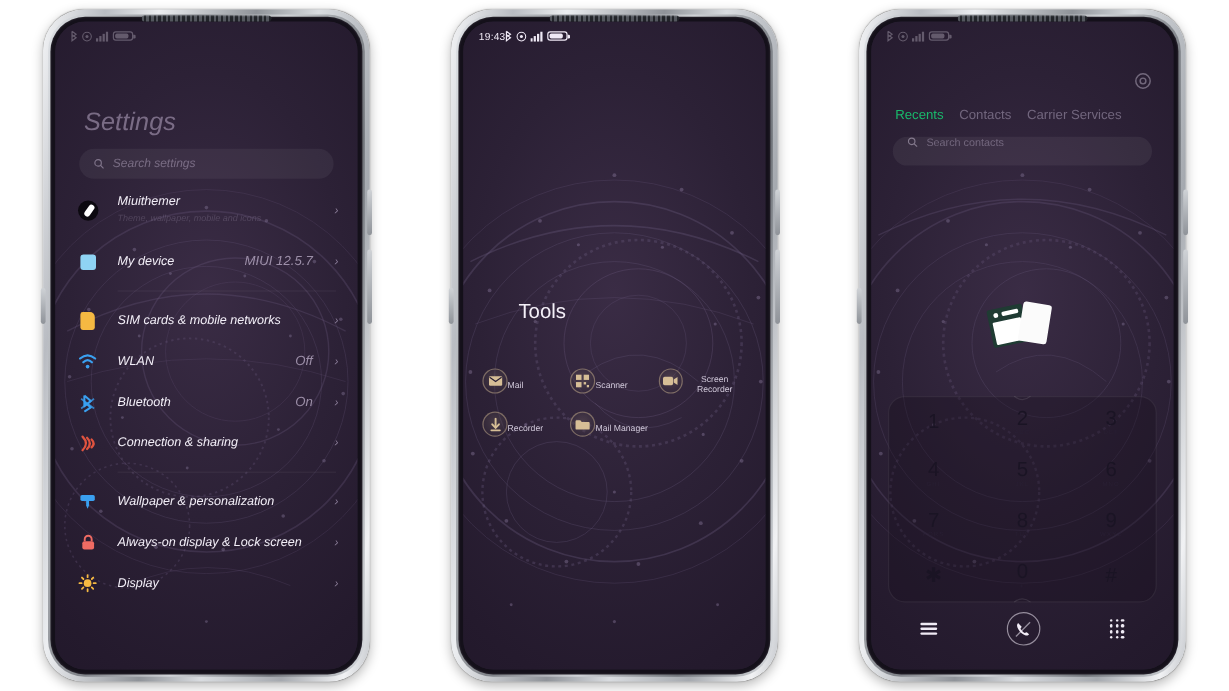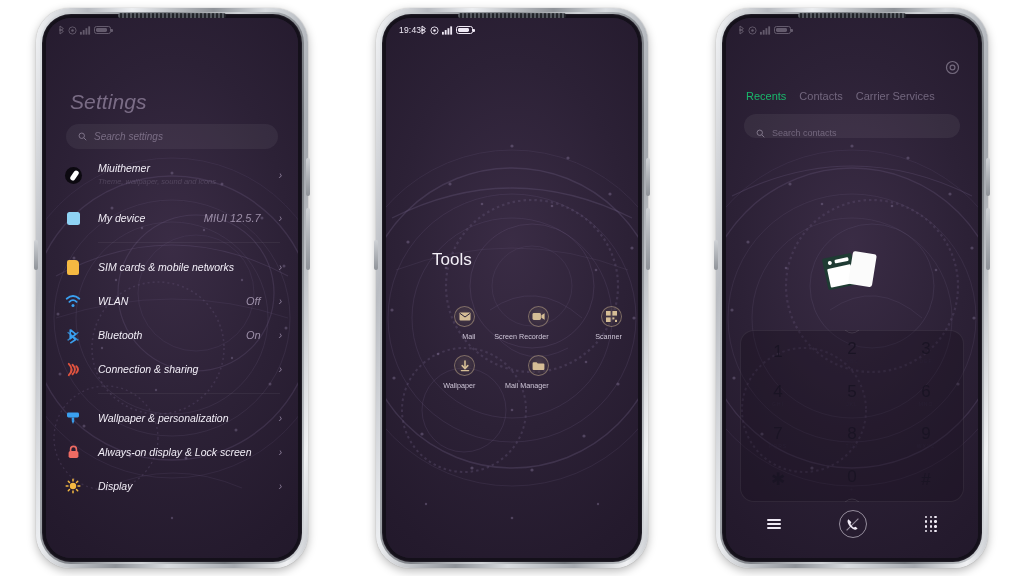--- a/index.html
+++ b/index.html
@@ -106,37 +106,37 @@
   .ic-conn { width:17px;height:17px; }
   .ic-wall { width:16px;height:16px; }
   .ic-lock { width:13px;height:14px; }
   .ic-sun { width:16px;height:16px; }
 
   
   .tools-title { position:absolute; left:46px; top:232px; font-size:17px;
       color:#f4f0f8; z-index:4; }
   .app-grid { position:absolute; left:16px; right:16px; top:288px; z-index:4;
       display:grid; grid-template-columns:repeat(3,1fr); row-gap:14px; }
-  .app { display:flex; flex-direction:column; align-items:flex-end; }
+  .app { display:flex; flex-direction:row; align-items:center; }
   .app .tile { width:21px; height:21px; border-radius:50%;
       border:1px solid rgba(214,190,150,.45);
       background:radial-gradient(circle at 50% 40%,rgba(214,190,150,.16),rgba(40,30,52,.5));
       display:flex; align-items:center; justify-content:center; }
   .app .nm { margin-top:5px; font-size:7.2px; color:#ddd5e6; text-align:center;
       line-height:9px; opacity:.92; }
 
   
   .d-gear { position:absolute; right:18px; top:42px; z-index:5; opacity:.42; }
   .d-tabs { position:absolute; left:20px; right:12px; top:72px; z-index:5;
       display:flex; align-items:baseline; gap:13px; }
   .d-tab { font-size:11px; color:#9b8fa8; opacity:.62; white-space:nowrap; }
   .d-tab.active { color:#19b86b; opacity:1; font-weight:normal; }
   .d-search { position:absolute; left:18px; right:18px; top:96px; height:24px; z-index:5;
       border-radius:12px; background:rgba(255,255,255,.06);
-      display:flex; align-items:flex-end; gap:7px; padding:0 12px; }
+      display:flex; align-items:flex-start; gap:7px; padding:0 12px; }
   .d-search .ph { font-size:9px; color:#b3a6bf; opacity:.45; }
   .d-empty { position:absolute; left:0; right:0; top:218px; height:70px; z-index:4;
       display:flex; align-items:center; justify-content:center; }
 
   .dialpad { position:absolute; left:14px; right:14px; top:312px; height:172px; z-index:5;
       border:1px solid rgba(255,255,255,.07); border-radius:14px;
       background:rgba(22,16,30,.34);
       display:grid; grid-template-columns:repeat(3,1fr); grid-template-rows:repeat(4,1fr); }
   .key { display:flex; flex-direction:column; align-items:center; justify-content:center;
       color:#14101c; }
@@ -246,21 +246,21 @@
       </div>
 
       <div class="s-list">
 
         <div class="s-row">
           <span class="ic">
               <span class="ic-theme"></span>
             </span>
           <span class="lbl">
             <span>Miuithemer</span>
-            <span class="s-sub" style="display:block">Theme, wallpaper, sound and icons</span>
+            <span class="s-sub" style="display:block">Theme, wallpaper, mobile and icons</span>
           </span>
           <span class="chev">›</span>
         </div>
 
         <div class="s-gap"></div>
 
         <div class="s-row">
           <span class="ic">
               <span class="ic-sq"></span>
             </span>
@@ -445,48 +445,48 @@
           <span class="tile">
             <svg width="12" height="9" viewBox="0 0 12 9">
               <rect x="0.5" y="0.5" width="11" height="8" rx="1" fill="#d6be96"></rect>
               <path d="M1 1.4 L6 5 L11 1.4" fill="none" stroke="#2b2136" stroke-width="1"></path>
             </svg>
           </span>
           <span class="nm">Mail</span>
         </div>
         <div class="app">
           <span class="tile">
-            <svg width="13" height="9" viewBox="0 0 13 9">
-              <rect x="0.5" y="1" width="8.4" height="7" rx="1.4" fill="#d6be96"></rect>
-              <path d="M9.4 3.2 L12.6 1.2 V7.8 L9.4 5.8 Z" fill="#d6be96"></path>
-            </svg>
-          </span>
-          <span class="nm">Screen Recorder</span>
-        </div>
-        <div class="app">
-          <span class="tile">
             <svg width="11" height="11" viewBox="0 0 11 11">
               <rect x="0" y="0" width="4.6" height="4.6" fill="#d6be96"></rect>
               <rect x="6.4" y="0" width="4.6" height="4.6" fill="#d6be96"></rect>
               <rect x="0" y="6.4" width="4.6" height="4.6" fill="#d6be96"></rect>
               <rect x="6.4" y="6.4" width="2" height="2" fill="#d6be96"></rect>
               <rect x="9" y="8.8" width="2" height="2.2" fill="#d6be96"></rect>
             </svg>
           </span>
           <span class="nm">Scanner</span>
         </div>
         <div class="app">
           <span class="tile">
+            <svg width="13" height="9" viewBox="0 0 13 9">
+              <rect x="0.5" y="1" width="8.4" height="7" rx="1.4" fill="#d6be96"></rect>
+              <path d="M9.4 3.2 L12.6 1.2 V7.8 L9.4 5.8 Z" fill="#d6be96"></path>
+            </svg>
+          </span>
+          <span class="nm">Screen Recorder</span>
+        </div>
+        <div class="app">
+          <span class="tile">
             <svg width="10" height="12" viewBox="0 0 10 12">
               <path d="M5 1 V7.4" stroke="#d6be96" stroke-width="1.6" stroke-linecap="round"></path>
               <path d="M2.2 5.6 L5 8.6 L7.8 5.6" fill="none" stroke="#d6be96" stroke-width="1.6" stroke-linecap="round"></path>
               <path d="M1.4 10.6 H8.6" stroke="#d6be96" stroke-width="1.4" stroke-linecap="round"></path>
             </svg>
           </span>
-          <span class="nm">Wallpaper</span>
+          <span class="nm">Recorder</span>
         </div>
         <div class="app">
           <span class="tile">
             <svg width="13" height="10" viewBox="0 0 13 10">
               <path d="M0.6 2.2 A1 1 0 0 1 1.6 1.2 H4.6 L5.8 2.6 H11.4 A1 1 0 0 1 12.4 3.6 V8 A1 1 0 0 1 11.4 9 H1.6 A1 1 0 0 1 0.6 8 Z" fill="#d6be96"></path>
             </svg>
           </span>
           <span class="nm">Mail Manager</span>
         </div>
       </div>

